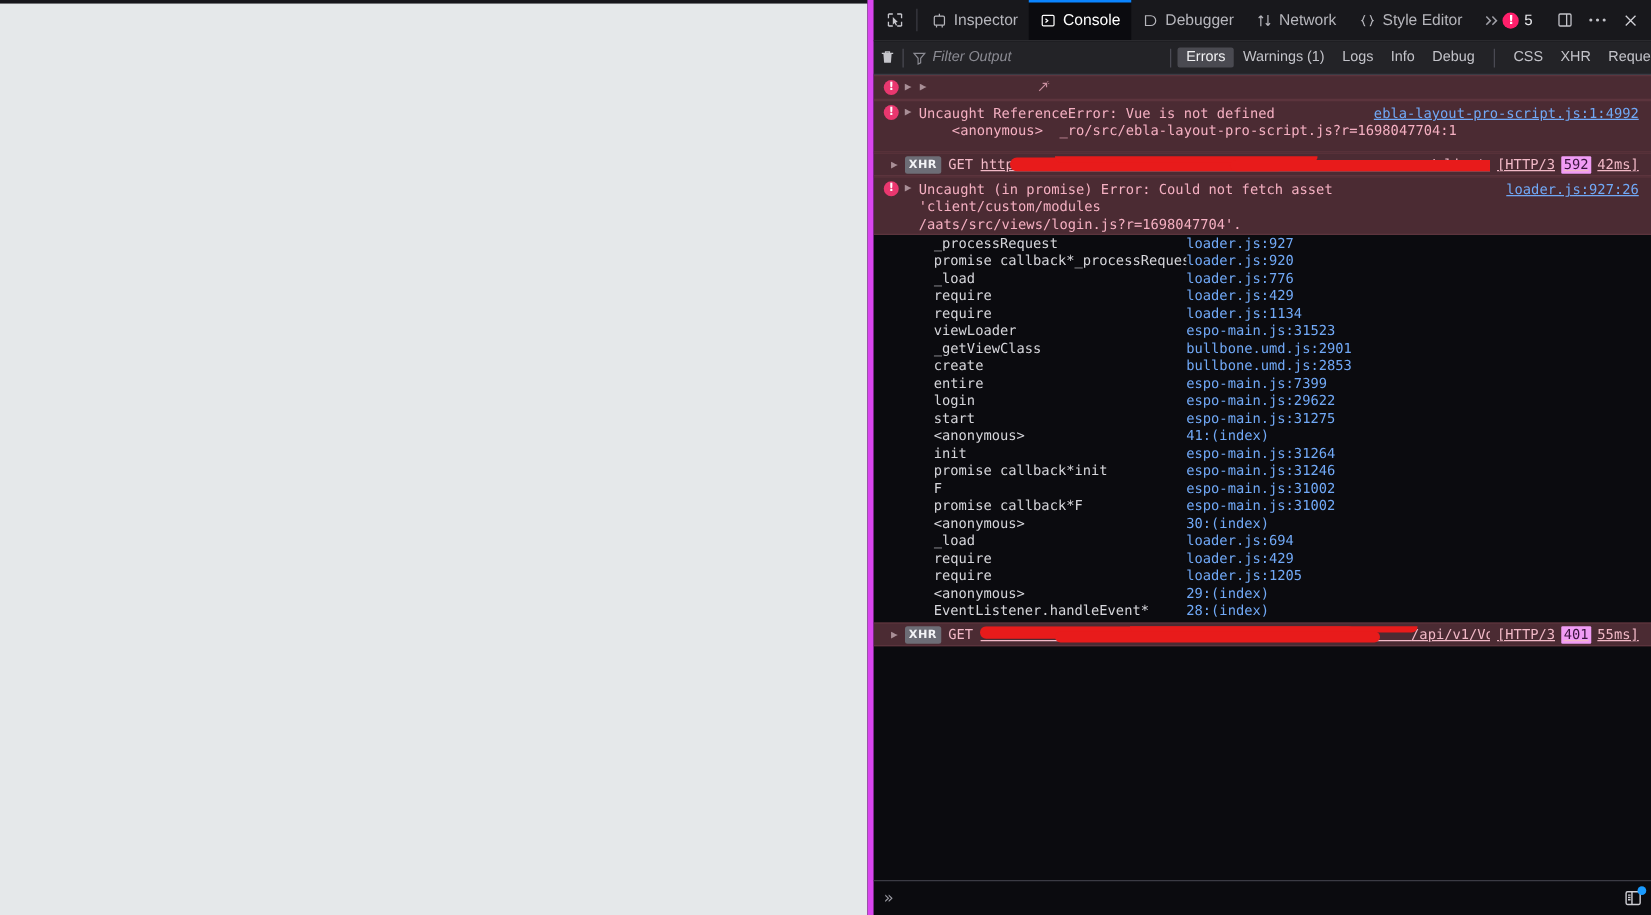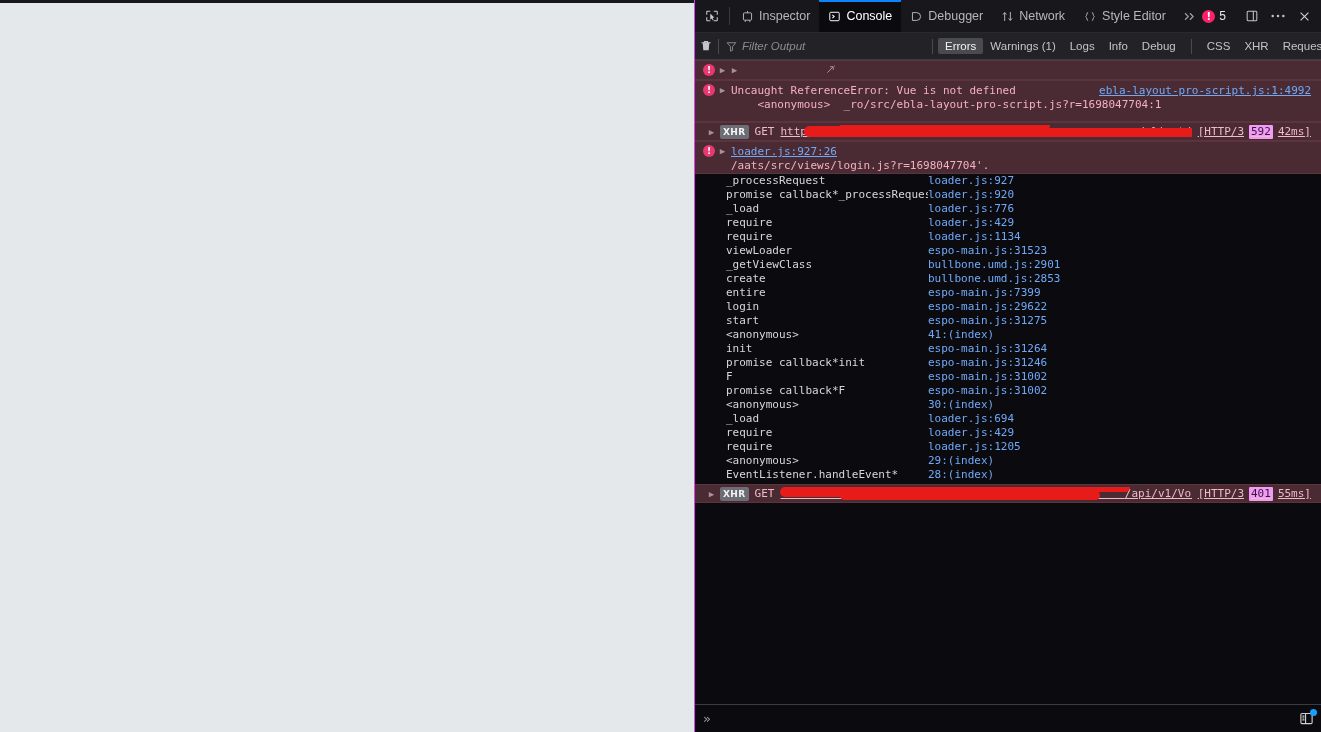--- a/index.html
+++ b/index.html
@@ -45,21 +45,21 @@
 
   
   .devtools {
     position: relative;
     width: 627px;
     height: 732px;
     flex: 0 0 627px;
     background: #0b0b0f;
     display: flex;
     flex-direction: column;
-    border-left: 1px solid #d946ef;
+    border-left: 5px solid #d946ef;
     box-sizing: border-box;
   }
 
   
   .tabbar {
     height: 32px;
     background: #18181c;
     display: flex;
     align-items: stretch;
     border-bottom: 1px solid #2a2a2e;
@@ -308,21 +308,21 @@
   .stack {
     padding: 0 0 2px 0;
     background: #0b0b0f;
   }
   .stack-row {
     display: flex;
     align-items: baseline;
     font-family: "DejaVu Sans Mono", monospace;
     font-size: 11px;
     line-height: 14px;
-    padding-left: 31px;
+    padding-left: 48px;
   }
   .sf-name {
     color: #d6d6db;
     flex: 0 0 202px;
     white-space: pre;
     overflow: hidden;
   }
   .sf-loc {
     color: #71a9f7;
     white-space: pre;
@@ -626,20 +626,21 @@
         </div>
       </div>
 
       <div class="msg error" style="padding-bottom:0;">
         <div class="gutter">
           <span class="err-icon">!</span>
           <span class="caret">▶</span>
         </div>
         <div class="body">
           <div class="msg-row">
+            <span class="msg-text">Uncaught (in promise) Error: Could not fetch asset 'client/custom/modules</span>
             <span class="src-link">loader.js:927:26</span>
           </div>
           <div class="sub-line">/aats/src/views/login.js?r=1698047704'.</div>
         </div>
       </div>
 
       <div class="stack">
         <div class="stack-row">
           <span class="sf-name">_processRequest</span>
           <span class="sf-loc">loader.js:927</span>

